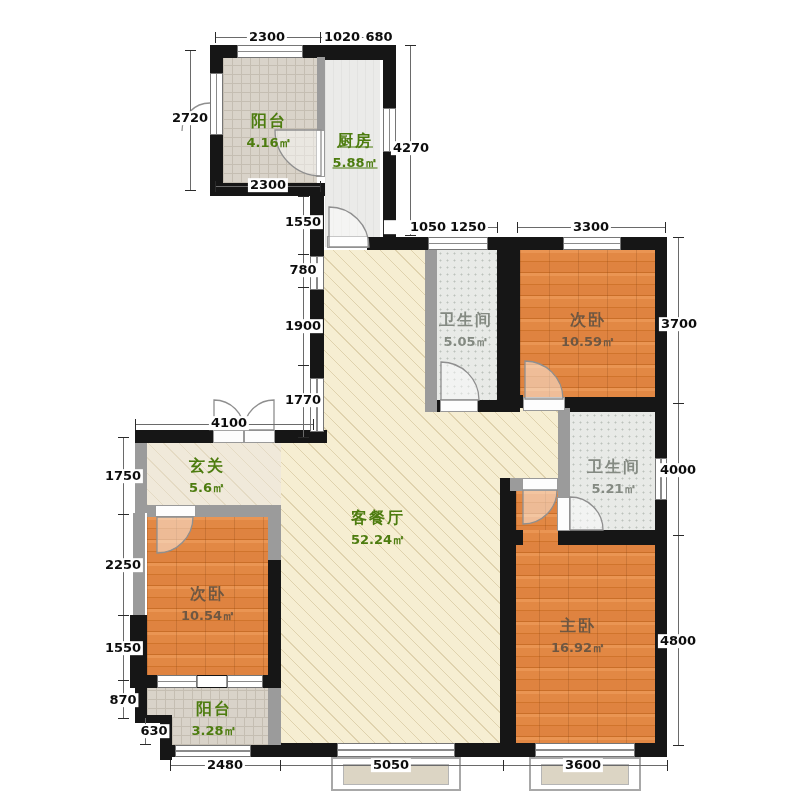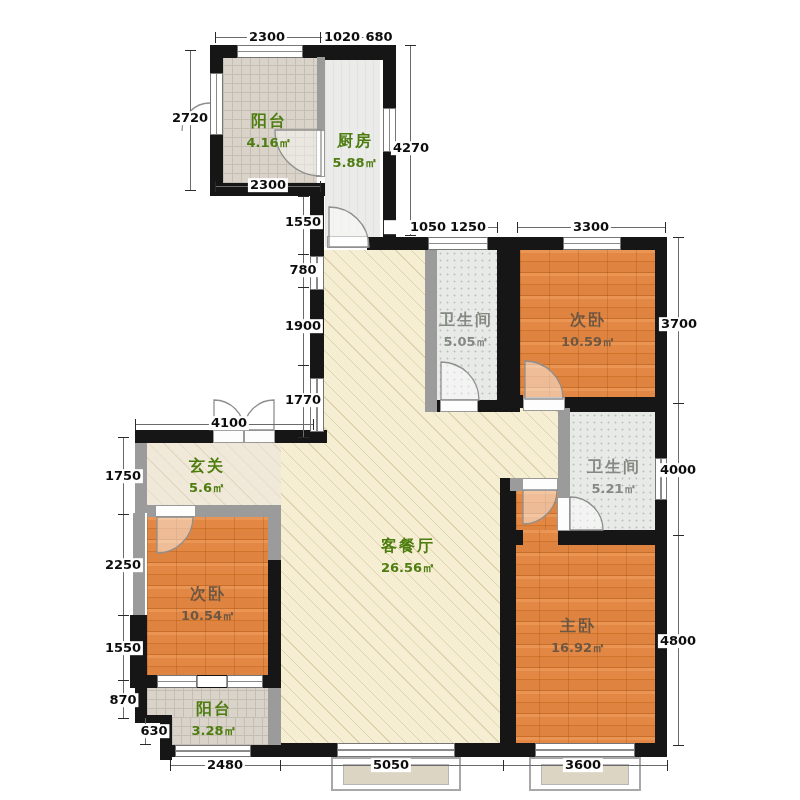--- a/index.html
+++ b/index.html
@@ -235,43 +235,43 @@
   <div class="dim" style="left:229px;top:423px;">4100</div>
   <div class="dim" style="left:268px;top:185px;">2300</div>
   <div class="dim" style="left:225px;top:765px;">2480</div>
   <div class="dim" style="left:391px;top:765px;">5050</div>
   <div class="dim" style="left:583px;top:765px;">3600</div>
 
   <div class="rlabel lc1" style="left:269px;top:131px;">
     <span class="nm">阳台</span>
     <span class="ar">4.16㎡</span>
   </div>
-  <div class="rlabel lc1" style="left:355px;top:151px;">
+  <div class="rlabel lc1" style="left:355px;top:151px;text-decoration:underline;">
     <span class="nm">厨房</span>
     <span class="ar">5.88㎡</span>
   </div>
   <div class="rlabel lc3" style="left:466px;top:330px;">
     <span class="nm">卫生间</span>
     <span class="ar">5.05㎡</span>
   </div>
   <div class="rlabel lc2" style="left:588px;top:330px;">
     <span class="nm">次卧</span>
     <span class="ar">10.59㎡</span>
   </div>
   <div class="rlabel lc3" style="left:614px;top:477px;">
     <span class="nm">卫生间</span>
     <span class="ar">5.21㎡</span>
   </div>
   <div class="rlabel lc1" style="left:207px;top:476px;">
     <span class="nm">玄关</span>
     <span class="ar">5.6㎡</span>
   </div>
-  <div class="rlabel lc1" style="left:408px;top:528px;margin-top:28px;">
+  <div class="rlabel lc1" style="left:378px;top:528px;">
     <span class="nm">客餐厅</span>
-    <span class="ar">26.56㎡</span>
+    <span class="ar">52.24㎡</span>
   </div>
   <div class="rlabel lc2" style="left:208px;top:604px;">
     <span class="nm">次卧</span>
     <span class="ar">10.54㎡</span>
   </div>
   <div class="rlabel lc2" style="left:578px;top:636px;">
     <span class="nm">主卧</span>
     <span class="ar">16.92㎡</span>
   </div>
   <div class="rlabel lc1" style="left:214px;top:719px;">

